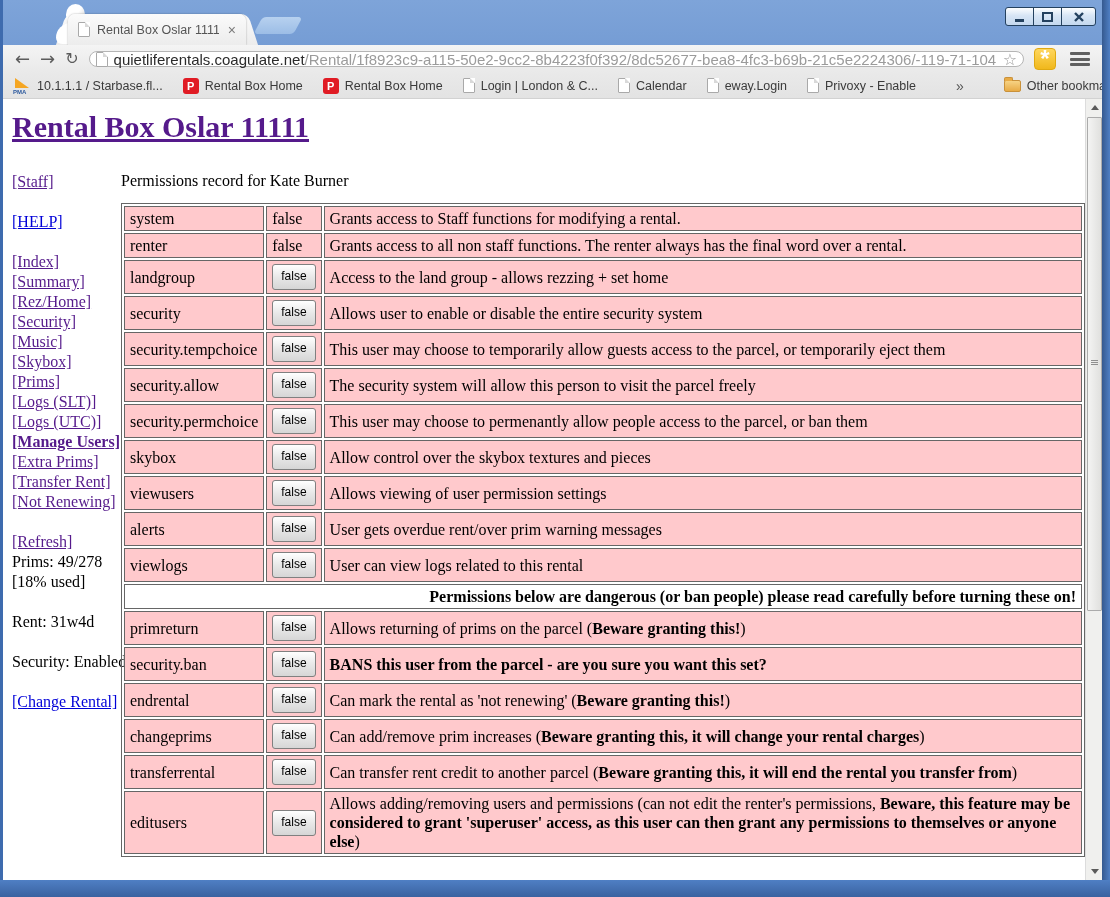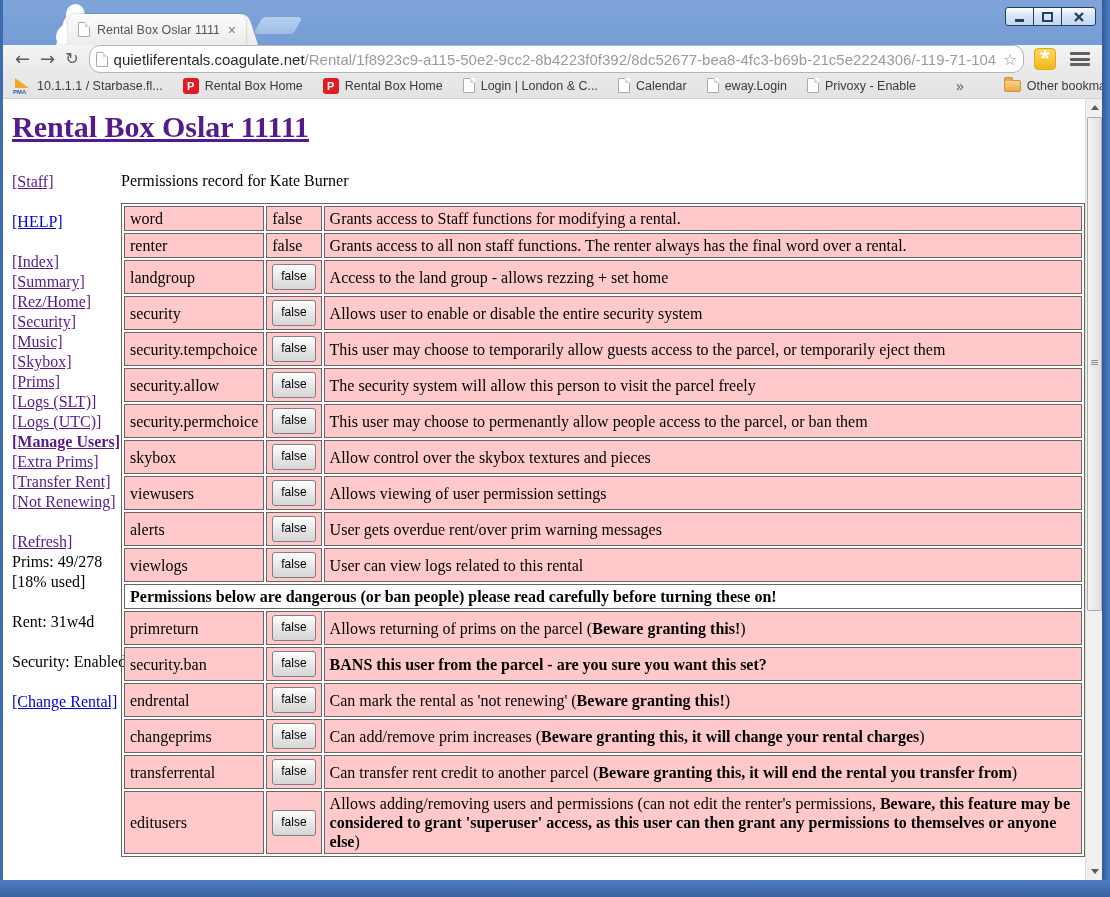--- a/index.html
+++ b/index.html
@@ -59,21 +59,21 @@
 
   
   .toolbar {
     position:absolute; left:3px; top:45px; width:1099px; height:28px;
     background:linear-gradient(#f4f4f4,#e9e9e9);
     display:flex; align-items:center; padding:0 8px 0 12px; gap:10px;
   }
   .nav-glyph { font-family:"DejaVu Sans", sans-serif; font-size:18px; color:#5c5c5c; line-height:1; }
   .nav-glyph.reload { font-size:16px; }
   .omnibox {
-    flex:1; height:28px; background:#fff; border:1px solid #b5b5b5; border-radius:11px;
+    flex:1; height:16px; background:#fff; border:1px solid #b5b5b5; border-radius:11px;
     display:flex; align-items:center; padding:0 6px; gap:6px; min-width:0;
   }
   .url { flex:1; font-size:15px; white-space:nowrap; overflow:hidden; }
   .url .host { color:#2b2b2b; }
   .url .path { color:#9b9b9b; }
   .star { font-family:"DejaVu Sans", sans-serif; font-size:16px; color:#9b9b9b; }
   .ext-btn {
     width:22px; height:22px; border-radius:4px; flex:none;
     background:linear-gradient(#ffd75e,#f0b81c); border:1px solid #e0a911;
     color:#fff; font-size:24px; font-weight:bold; text-align:center; line-height:20px;
@@ -122,21 +122,21 @@
 
   .main { flex:1; padding-right:0; min-width:0; }
   .intro { font-size:16px; margin:0 0 13px 0; }
 
   table.perm { border-collapse:separate; border-spacing:2px; border:1px solid #666; width:100%; }
   table.perm td { border:1px solid #666; background:#ffc9cc; padding:2px 5px; font-size:16px; line-height:19px; }
   td.c-name  { width:127px; }
   td.c-value { width:52px; text-align:left; }
   td.c-value.has-btn { text-align:center; }
   td.c-desc  { }
-  td.warning-cell { background:#fff !important; text-align:left; font-weight:bold; padding:2px 4px; }
+  td.warning-cell { background:#fff !important; text-align:right; font-weight:bold; padding:2px 4px; }
   .false-btn {
     display:inline-block; font-family:"Liberation Sans", sans-serif; font-size:12px; color:#000;
     padding:2px 8px 3px; margin:1px 0;
     background:linear-gradient(#ffffff,#e8e8e8 50%,#d6d6d6);
     border:1px solid #808080; border-radius:3px;
   }
 
   
   .scrollbar { position:absolute; right:8px; top:99px; width:17px; height:781px; background:#f0f0ee; border-left:1px solid #dcdcdc; z-index:40; }
   .sb-arrow { position:absolute; left:0; width:17px; height:17px; display:flex; align-items:center; justify-content:center; }
@@ -277,21 +277,21 @@
         <div class="side-gap"></div>
         <div class="side-line side-text">Security: Enabled</div>
         <div class="side-gap"></div>
         <div class="side-line"><a href="#" class="unvisited">[Change Rental]</a></div>
       </div>
     <div class="main">
       <p class="intro">Permissions record for Kate Burner</p>
       <table class="perm">
           <tbody id="perm-body">
             <tr>
-              <td class="c-name">word</td>
+              <td class="c-name">system</td>
               <td class="c-value">false</td>
               <td class="c-desc"><span>Grants access to Staff functions for modifying a rental.</span></td>
             </tr>
             <tr>
               <td class="c-name">renter</td>
               <td class="c-value">false</td>
               <td class="c-desc"><span>Grants access to all non staff functions. The renter always has the final word over a rental.</span></td>
             </tr>
             <tr>
               <td class="c-name">landgroup</td>

